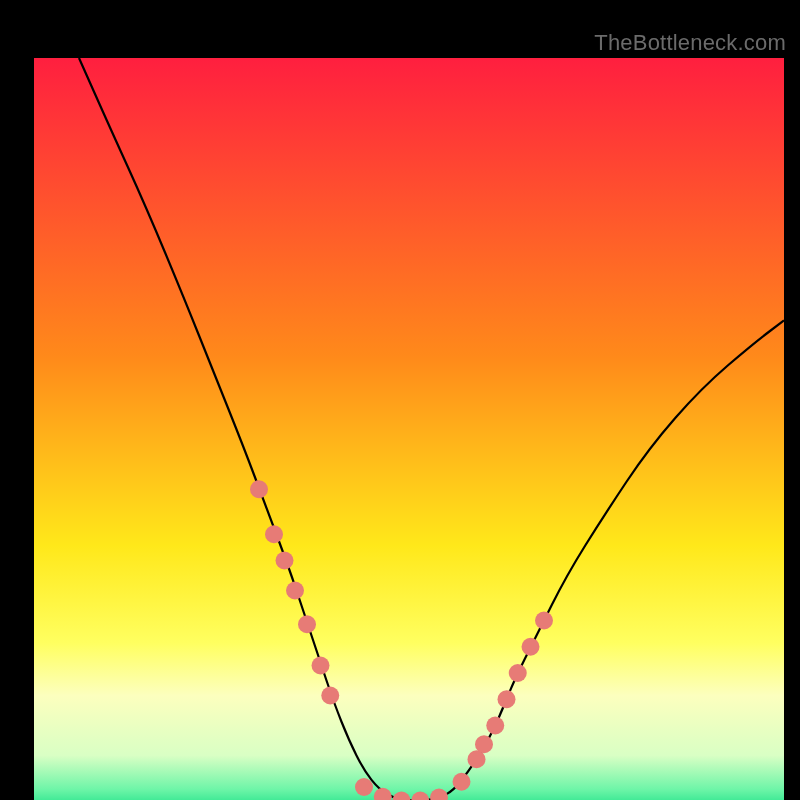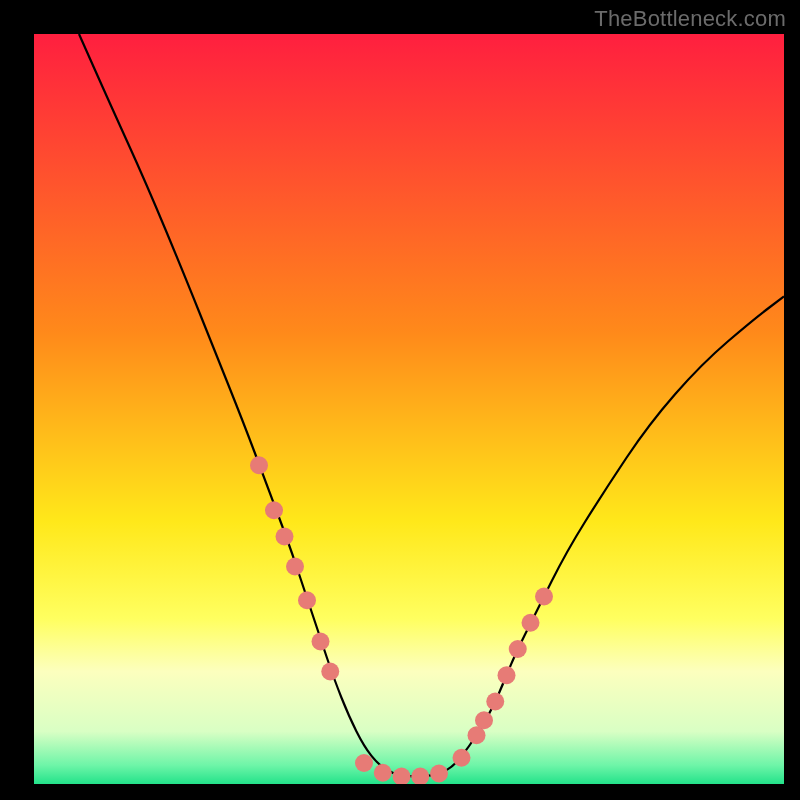--- a/index.html
+++ b/index.html
@@ -8,20 +8,21 @@
     width: 800px;
     height: 800px;
     background: #000;
     overflow: hidden;
     font-family: Arial, Helvetica, sans-serif;
   }
   .frame {
     position: absolute;
     inset: 0;
     background: #000;
+    margin-top: 24px;
   }
   .plot-area {
     position: absolute;
     left: 34px;
     top: 34px;
     width: 750px;
     height: 750px;
     
   }
   .plot-area svg {

